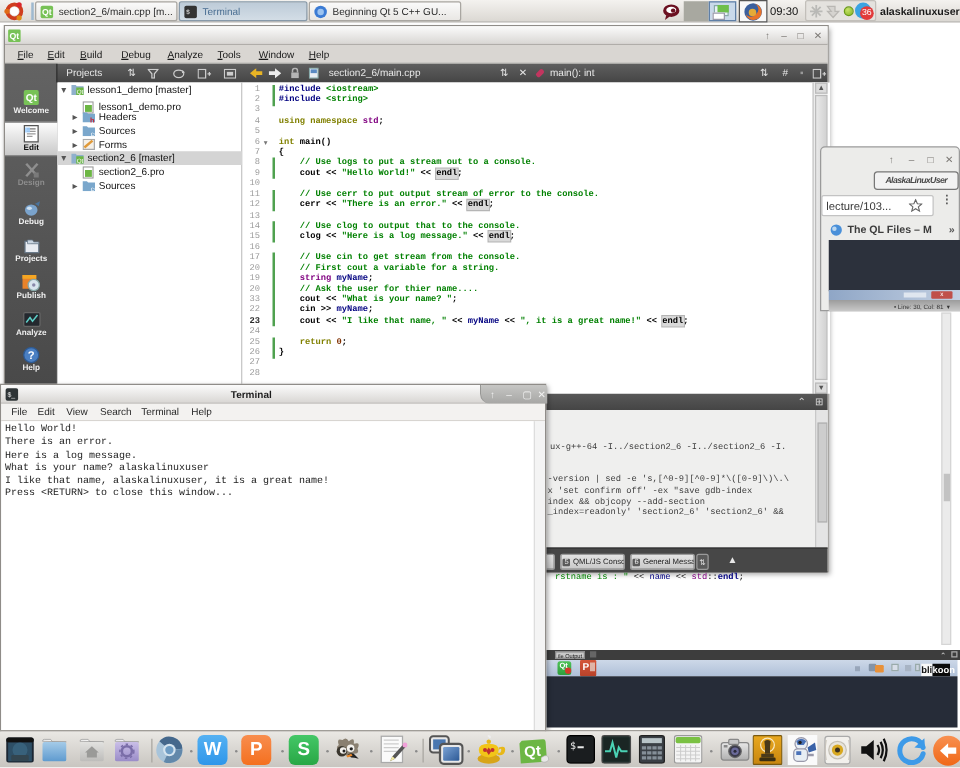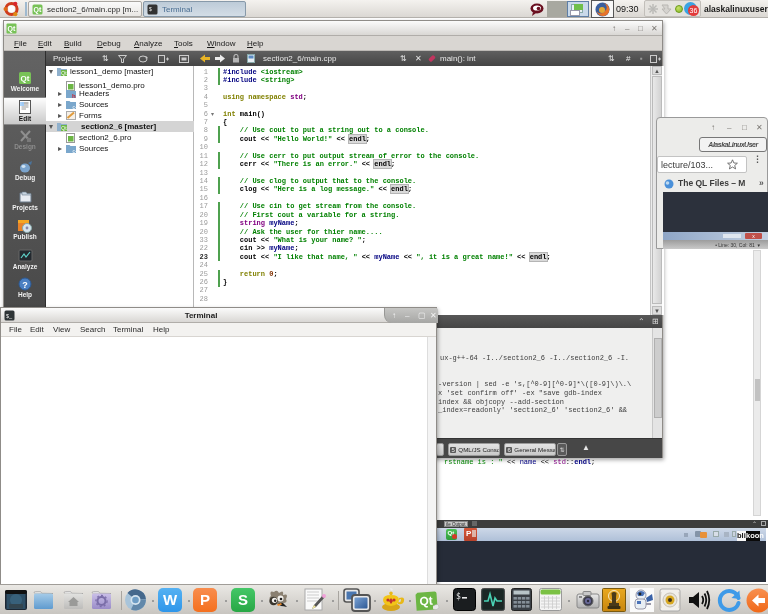--- a/index.html
+++ b/index.html
@@ -300,21 +300,21 @@
         </svg>
         <span class="tt" style="left:33px;">Forms</span>
       </div>
     <div class="trow" style="top:55px;background:#d4d4d4;">
         <span class="tt" style="left:3px;color:#555;">▾</span>
         <svg class="abs" style="left:11px;top:1px" width="10" height="9" viewBox="0 0 10 9">
           <path d="M0 1 L3.5 1 L4.5 2 L10 2 L10 9 L0 9 Z" fill="#8fb0cc"></path>
           <rect x="4" y="3" width="6" height="6" fill="#6cb644"></rect>
           <text x="7" y="8" font-size="5" fill="#fff" text-anchor="middle">Qt</text>
         </svg>
-        <span class="tt" style="left:35px;font-weight:bold;">section2_6 [master]</span>
+        <span class="tt" style="left:24px;font-weight:normal;">section2_6 [master]</span>
       </div>
     <div class="trow" style="top:66px;">
         <svg class="abs" style="left:20px;top:1px" width="9" height="10" viewBox="0 0 9 10">
           <rect x="0.5" y="0.5" width="8" height="9" fill="#fff" stroke="#999"></rect>
           <rect x="2" y="3" width="5.5" height="5.5" fill="#6cb644"></rect>
         </svg>
         <span class="tt" style="left:33px;">section2_6.pro</span>
       </div>
     <div class="trow" style="top:77px;">
         <span class="tt" style="left:12px;color:#555;">▸</span>
@@ -359,21 +359,21 @@
     <div class="gbar" style="top:60.4px;height:17px;"></div>
     <div class="gbar" style="top:85.7px;height:17px;"></div>
     <div class="gbar" style="top:111.0px;height:17px;"></div>
     <div class="gbar" style="top:136.2px;height:59px;"></div>
     <div class="gbar" style="top:203.6px;height:17px;"></div>
     <div class="cl" style="top:1.5px"><span class="pp">#include</span> <span class="str">&lt;iostream&gt;</span></div>
     <div class="cl" style="top:9.9px"><span class="pp">#include</span> <span class="str">&lt;string&gt;</span></div>
     <div class="cl" style="top:26.8px"><span class="kw">using namespace</span> <span class="typ">std</span>;</div>
     <div class="cl" style="top:43.6px"><span class="kw">int</span> <b>main</b>()</div>
     <div class="cl" style="top:52.0px">{</div>
-    <div class="cl" style="top:60.4px"><span class="com">    // Use cout to put a string out to a console.</span></div>
+    <div class="cl" style="top:60.4px"><span class="com">    // Use logs to put a stream out to a console.</span></div>
     <div class="cl" style="top:68.9px">    cout &lt;&lt; <span class="str">"Hello World!"</span> &lt;&lt; <span class="occ">endl</span>;</div>
     <div class="cl" style="top:85.7px"><span class="com">    // Use cerr to put output stream of error to the console.</span></div>
     <div class="cl" style="top:94.1px">    cerr &lt;&lt; <span class="str">"There is an error."</span> &lt;&lt; <span class="occ">endl</span>;</div>
     <div class="cl" style="top:111.0px"><span class="com">    // Use clog to output that to the console.</span></div>
     <div class="cl" style="top:119.4px">    clog &lt;&lt; <span class="str">"Here is a log message."</span> &lt;&lt; <span class="occ">endl</span>;</div>
     <div class="cl" style="top:136.2px"><span class="com">    // Use cin to get stream from the console.</span></div>
     <div class="cl" style="top:144.6px"><span class="com">    // First cout a variable for a string.</span></div>
     <div class="cl" style="top:153.1px">    <span class="typ">string</span> <span class="var"><b>myName</b></span>;</div>
     <div class="cl" style="top:161.5px"><span class="com">    // Ask the user for thier name....</span></div>
     <div class="cl" style="top:169.9px">    cout &lt;&lt; <span class="str">"What is your name? "</span>;</div>
@@ -423,20 +423,26 @@
     <div class="wbtn" style="left:429px;color:#f2f2f2;">✕</div>
   </div>
   <div id="tmenu">
     <span style="left:8px;">File</span>
     <span style="left:29px;">Edit</span>
     <span style="left:52px;">View</span>
     <span style="left:79px;">Search</span>
     <span style="left:112px;">Terminal</span>
     <span style="left:152px;">Help</span>
   </div>
+  <div id="tbody" class="mono">Hello World!
+There is an error.
+Here is a log message.
+What is your name? alaskalinuxuser
+I like that name, alaskalinuxuser, it is a great name!
+Press &lt;RETURN&gt; to close this window...</div>
   <div id="tscroll"></div>
 </div>
 <div class="abs" id="toppanel">
 
   <svg class="abs" style="left:3px;top:1px" width="17" height="16" viewBox="0 0 17 16">
     <circle cx="8.5" cy="8" r="5.6" fill="none" stroke="#cf3d1e" stroke-width="3"></circle>
     <circle cx="8.5" cy="8" r="3.4" fill="#fff"></circle>
     <circle cx="2.6" cy="8" r="2.1" fill="#e06b16"></circle>
     <circle cx="12.3" cy="2.8" r="2.1" fill="#d9262c"></circle>
     <circle cx="12.3" cy="13.2" r="2.1" fill="#e08b16"></circle>
@@ -448,20 +454,27 @@
         <text x="5.5" y="8" font-size="7" font-weight="bold" fill="#fff" text-anchor="middle">Qt</text>
       </svg>
     <span class="lab">section2_6/main.cpp [m...</span>
   </div>
   <div class="tbtn" style="left:143px;width:103px;background:linear-gradient(#bdcbd8,#d3dde6);border-color:#8799a9;color:#4a6e92;">
     <svg width="11" height="11" viewBox="0 0 11 11">
         <rect x="0.5" y="0.5" width="10" height="10" rx="1.5" fill="#333"></rect>
         <text x="2" y="7" font-size="5" fill="#eee">$</text>
       </svg>
     <span class="lab">Terminal</span>
+  </div>
+  <div class="tbtn" style="left:247px;width:122px;background:linear-gradient(#fafafa,#e9e7e4);">
+    <svg width="11" height="11" viewBox="0 0 11 11">
+        <circle cx="5.5" cy="5.5" r="5" fill="#3b7bd4"></circle>
+        <circle cx="5.5" cy="5.5" r="2.6" fill="#9cc3f0"></circle>
+      </svg>
+    <span class="lab">Beginning Qt 5 C++ GU...</span>
   </div>
 
   <svg class="abs" style="left:529px;top:2px" width="16" height="15" viewBox="0 0 16 15">
     <ellipse cx="8" cy="6.5" rx="6.5" ry="5" fill="#6b1020"></ellipse>
     <ellipse cx="8" cy="6" rx="4" ry="2.6" fill="#fff"></ellipse>
     <circle cx="9.5" cy="6.5" r="1.8" fill="#6b1020"></circle>
     <path d="M4 10 L3 14 L7 11 Z" fill="#6b1020"></path>
   </svg>
   <div class="abs" style="left:547px;top:1px;width:20px;height:16px;background:#a8a8a0"></div>
   <div class="abs" style="left:567px;top:1px;width:22px;height:16px;background:#c9d9ea;border:1px solid #5f7fa6">

